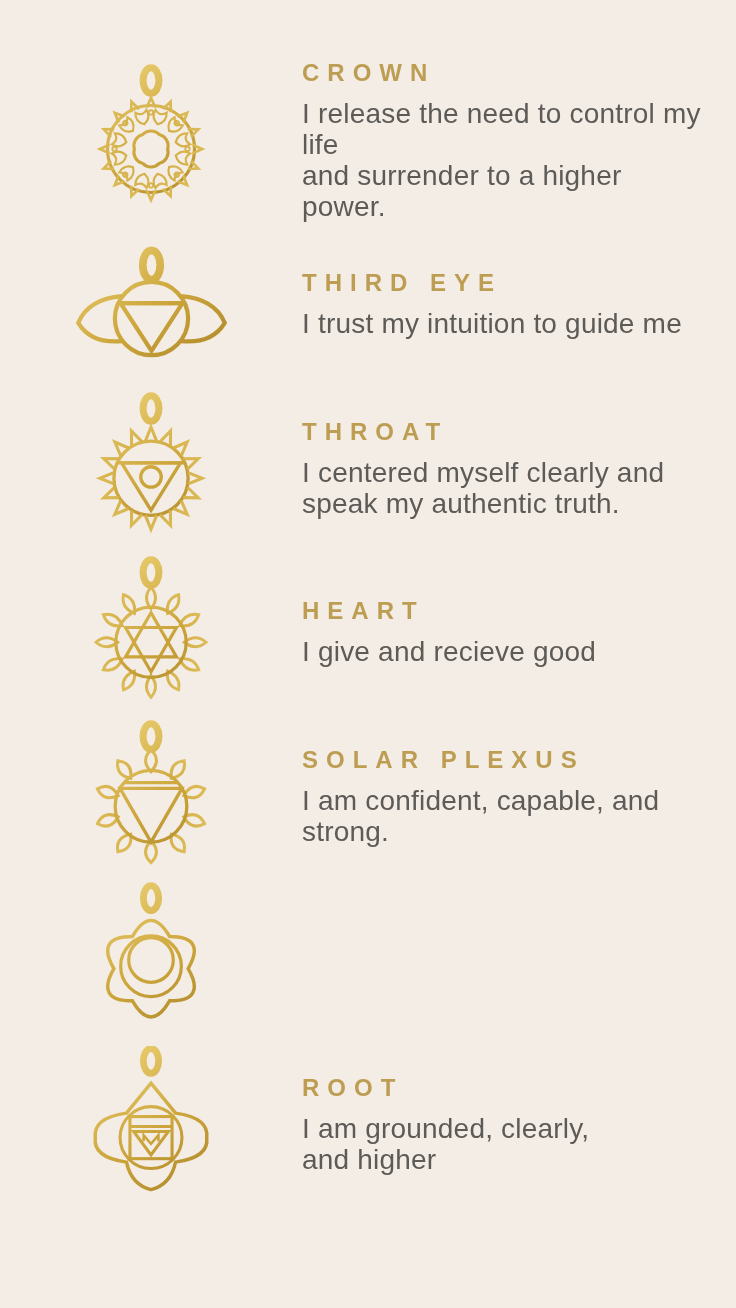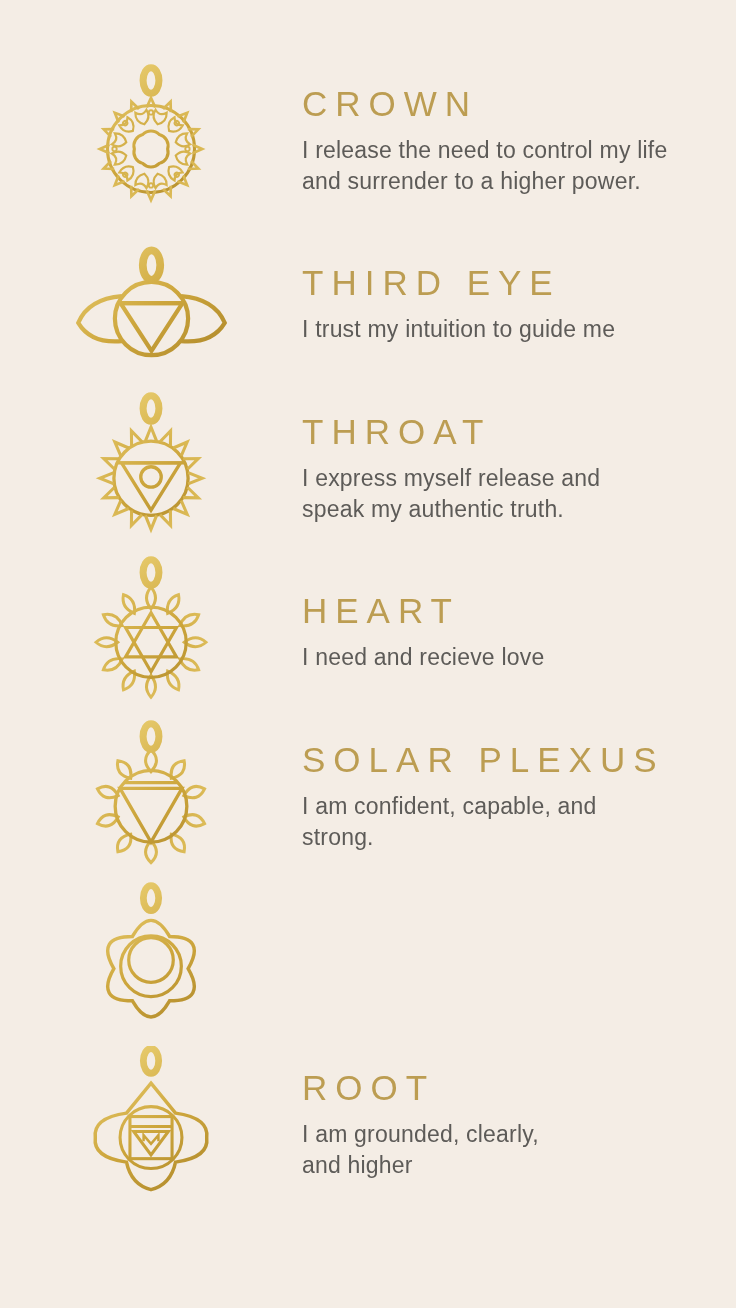--- a/index.html
+++ b/index.html
@@ -30,29 +30,29 @@
     flex:0 0 302px;
     display:flex;
     justify-content:center;
     align-items:center;
   }
   .text-col{
     flex:1;
     padding-right:28px;
   }
   .chakra-title{
-    font-size:35px;
+    font-size:24px;
     letter-spacing:8px;
-    font-weight:400;
+    font-weight:700;
     color:var(--gold-title);
     margin-bottom:11px;
     white-space:nowrap;
   }
   .affirmation{
-    font-size:23px;
+    font-size:28px;
     line-height:31px;
     color:var(--body-text);
     letter-spacing:0.2px;
   }
   svg{display:block;}
 </style>
 </head>
 <body style="background: rgb(244, 237, 229);">
 
 <div class="poster">
@@ -190,21 +190,21 @@
           </g>
           <path stroke-width="2.6" d="M23.6 56 L76.4 56"></path>
           <path stroke-width="2.6" d="M27 56 L73 56 L50 93 Z"></path>
           <circle cx="50" cy="67" r="8" stroke-width="2.6"></circle>
         </g>
       </svg>
     </div>
     <div class="text-col">
       <div class="chakra-title">THROAT</div>
       <div class="affirmation">
-        <div>I express myself release and</div>
+        <div>I centered myself clearly and</div>
         <div>speak my authentic truth.</div>
       </div>
     </div>
   </div>
 
   <div class="row">
     <div class="icon-col">
       <svg viewBox="0 0 100 120" width="128" height="154">
         <defs>
           <linearGradient id="g4" gradientUnits="userSpaceOnUse" x1="20" y1="10" x2="90" y2="115">
@@ -232,21 +232,21 @@
           </g>
           <circle cx="50" cy="68" r="27.5" stroke-width="2.5"></circle>
           <path stroke-width="2.5" d="M50 45 L30.1 79.5 L69.9 79.5 Z"></path>
           <path stroke-width="2.5" d="M50 91 L30.1 56.5 L69.9 56.5 Z"></path>
         </g>
       </svg>
     </div>
     <div class="text-col">
       <div class="chakra-title">HEART</div>
       <div class="affirmation">
-        <div>I need and recieve love</div>
+        <div>I give and recieve good</div>
       </div>
     </div>
   </div>
 
   <div class="row">
     <div class="icon-col">
       <svg viewBox="0 0 100 120" width="128" height="154">
         <defs>
           <linearGradient id="g5" gradientUnits="userSpaceOnUse" x1="20" y1="10" x2="90" y2="115">
             <stop offset="0" stop-color="#e8cc6e"></stop>

